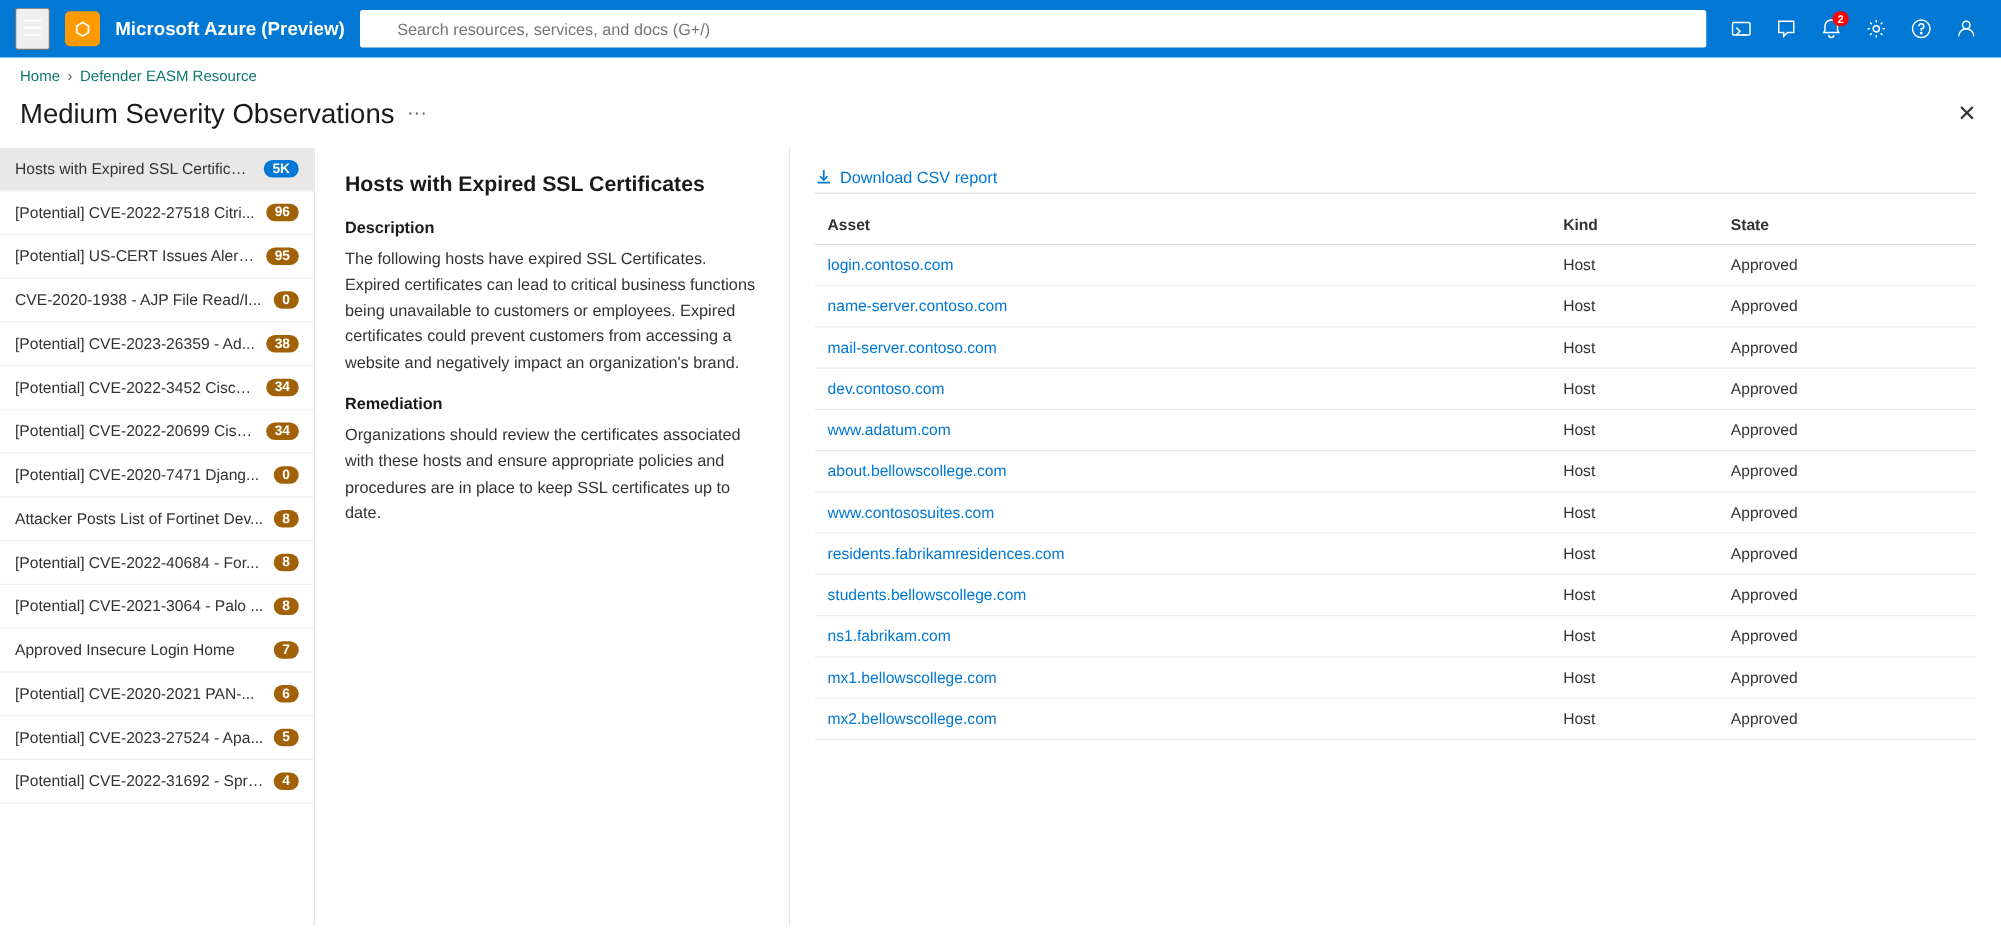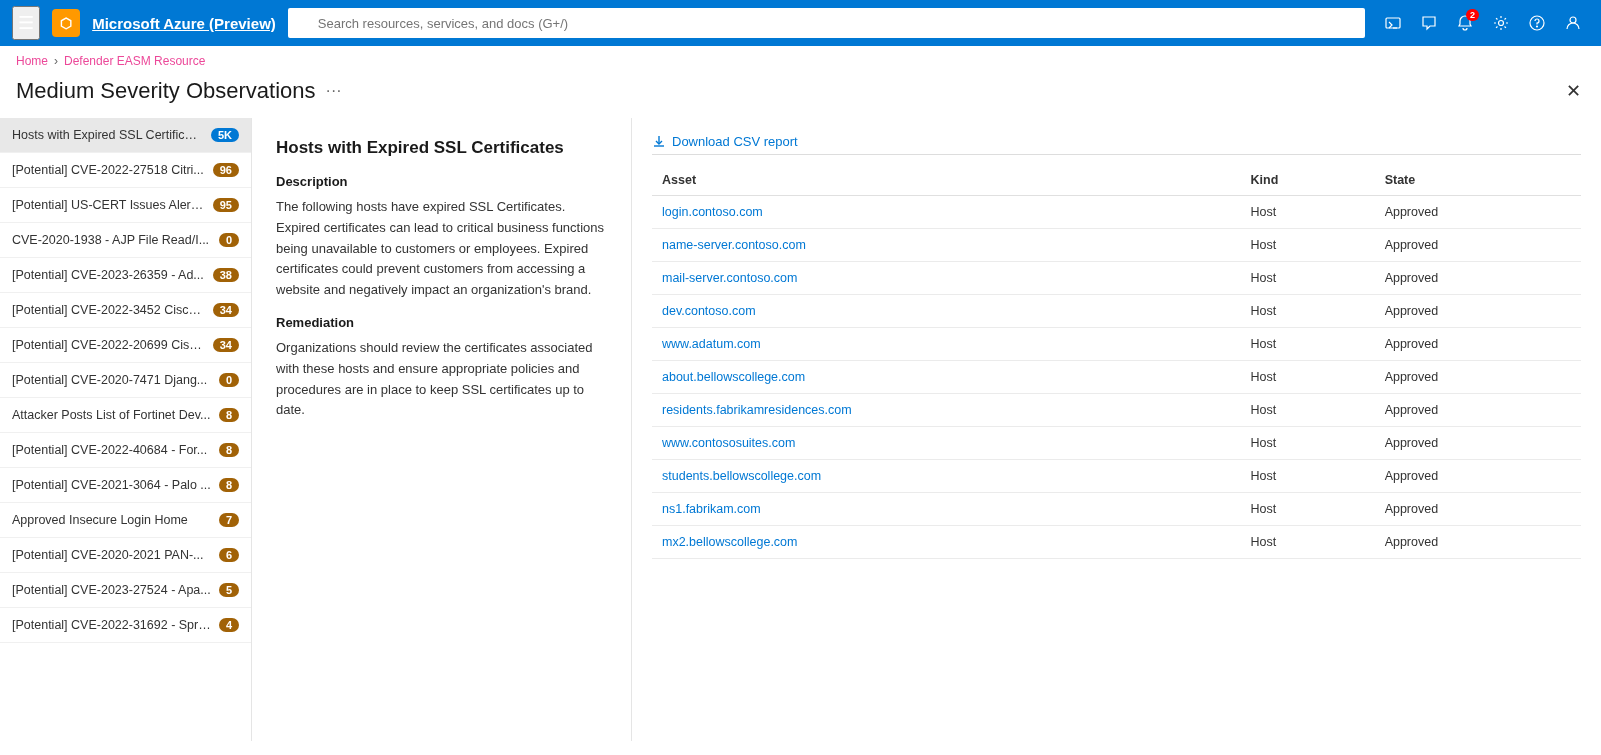--- a/index.html
+++ b/index.html
@@ -18,21 +18,20 @@
       color: #fff;
       font-size: 18px;
       cursor: pointer;
       padding: 4px;
     }
     .top-nav-title {
       color: #fff;
       font-size: 15px;
       font-weight: 600;
       white-space: nowrap;
-      text-decoration: underline;
     }
     .top-nav-logo {
       width: 28px;
       height: 28px;
       background: #f90;
       border-radius: 4px;
       display: flex;
       align-items: center;
       justify-content: center;
       color: #fff;
@@ -98,21 +97,21 @@
     
     .breadcrumb {
       padding: 8px 16px;
       font-size: 12px;
       color: #0078d4;
       display: flex;
       align-items: center;
       gap: 6px;
     }
     .breadcrumb span { color: #666; }
-    .breadcrumb a { color: #ec4899; text-decoration: none; }
+    .breadcrumb a { color: #0f766e; text-decoration: none; }
 
     
     .page-header {
       padding: 0 16px 12px 16px;
       display: flex;
       align-items: center;
       gap: 10px;
     }
     .page-title {
       font-size: 22px;
@@ -446,36 +445,41 @@
               <td class="asset-link"><a href="#">www.adatum.com</a></td>
               <td>Host</td>
               <td>Approved</td>
             </tr>
             <tr>
               <td class="asset-link"><a href="#">about.bellowscollege.com</a></td>
               <td>Host</td>
               <td>Approved</td>
             </tr>
             <tr>
+              <td class="asset-link"><a href="#">www.contososuites.com</a></td>
+              <td>Host</td>
+              <td>Approved</td>
+            </tr>
+            <tr>
               <td class="asset-link"><a href="#">residents.fabrikamresidences.com</a></td>
               <td>Host</td>
               <td>Approved</td>
             </tr>
             <tr>
-              <td class="asset-link"><a href="#">www.contososuites.com</a></td>
-              <td>Host</td>
-              <td>Approved</td>
-            </tr>
-            <tr>
               <td class="asset-link"><a href="#">students.bellowscollege.com</a></td>
               <td>Host</td>
               <td>Approved</td>
             </tr>
             <tr>
               <td class="asset-link"><a href="#">ns1.fabrikam.com</a></td>
+              <td>Host</td>
+              <td>Approved</td>
+            </tr>
+            <tr>
+              <td class="asset-link"><a href="#">mx1.bellowscollege.com</a></td>
               <td>Host</td>
               <td>Approved</td>
             </tr>
             <tr>
               <td class="asset-link"><a href="#">mx2.bellowscollege.com</a></td>
               <td>Host</td>
               <td>Approved</td>
             </tr>
           </tbody>
       </table>

